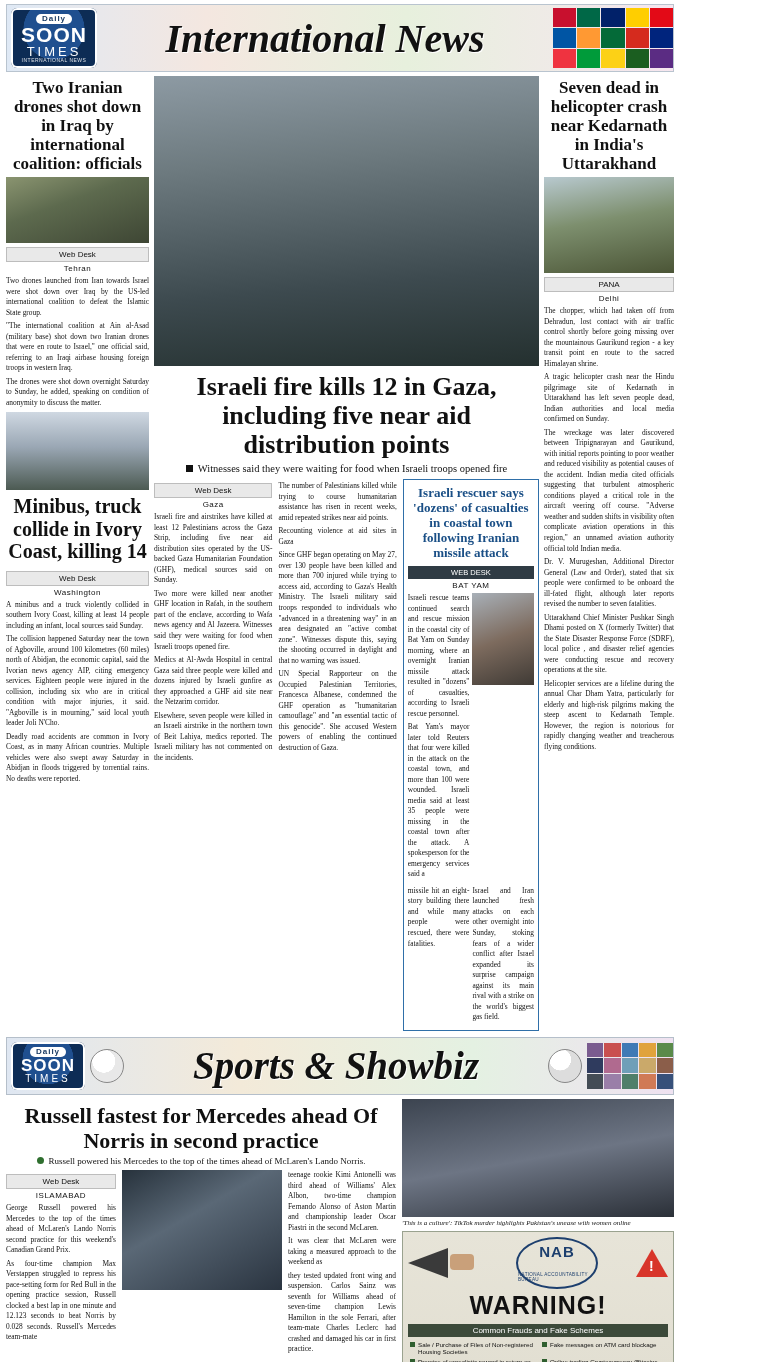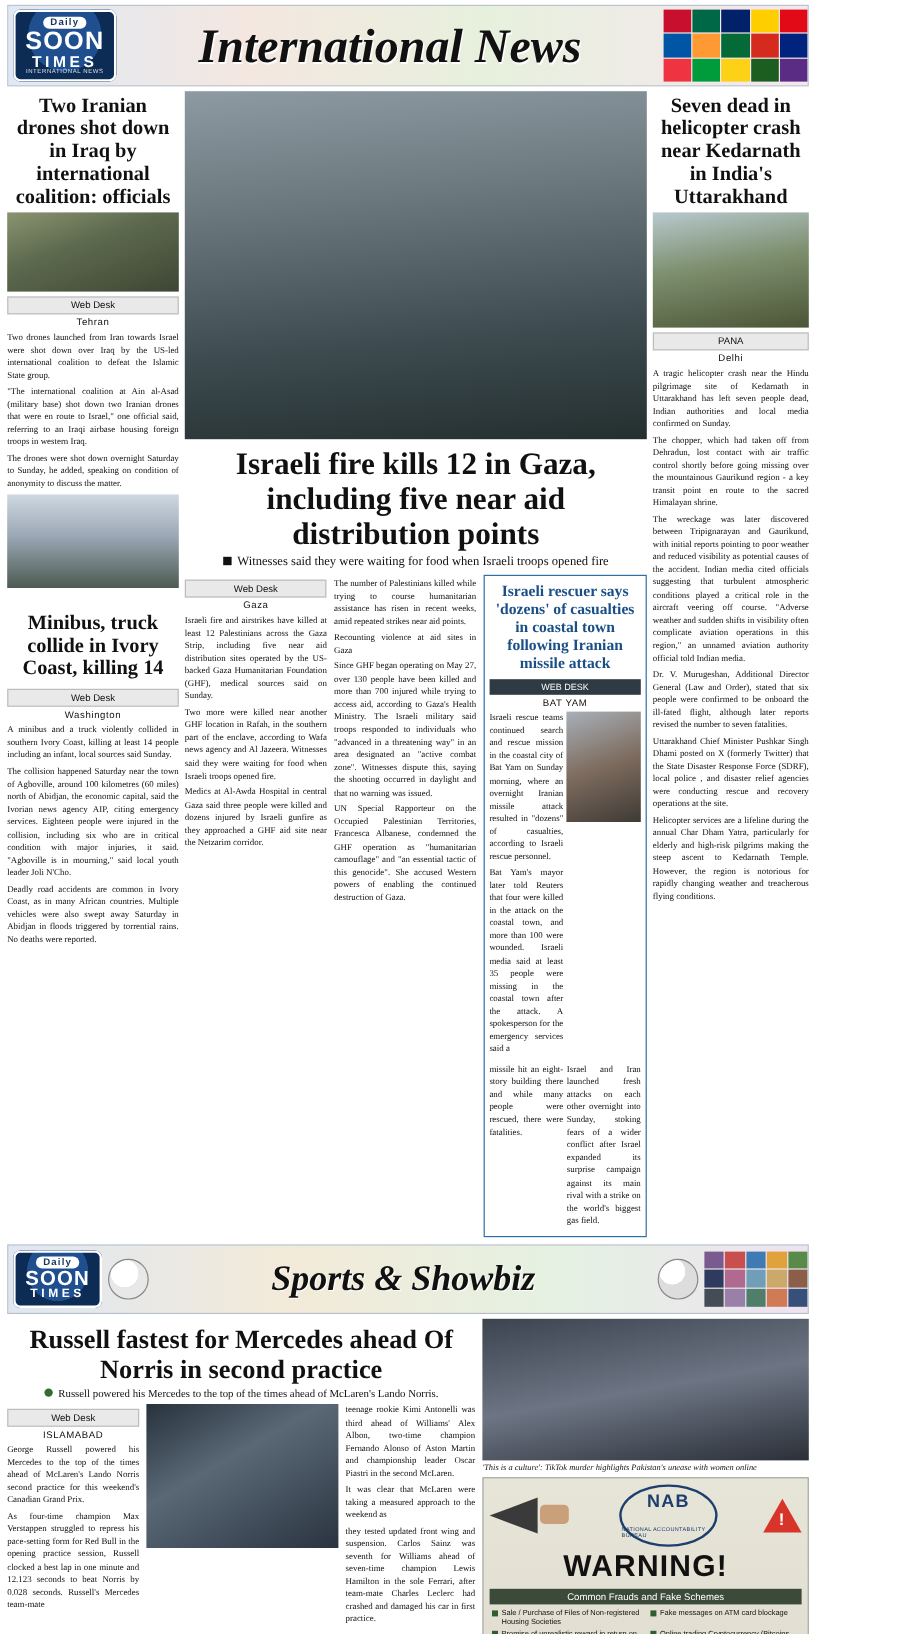--- a/index.html
+++ b/index.html
@@ -22,21 +22,21 @@
   .logo-badge {
     width:86px; height:60px; margin-left:4px; flex:0 0 auto;
     background:radial-gradient(circle at 50% 35%, #1f4f8f 0 52%, #0d2c55 53% 100%);
     border-radius:6px; color:#fff; display:flex; flex-direction:column;
     align-items:center; justify-content:center; line-height:1;
     box-shadow:0 0 0 2px #fff inset;
   }
   .logo-badge .daily { font-size:8px; letter-spacing:1px; background:#fff; color:#12355f;
      padding:1px 6px; border-radius:6px; font-family:"Liberation Sans",sans-serif; font-weight:bold;}
   .logo-badge .soon { font-size:21px; font-weight:bold; font-family:"Liberation Sans",sans-serif; letter-spacing:1px;}
-  .logo-badge .times { font-size:13px; font-weight:bold; font-family:"Liberation Sans",sans-serif; letter-spacing:3px;}
+  .logo-badge .times { font-size:13px; font-weight:normal; font-family:"Liberation Sans",sans-serif; letter-spacing:3px;}
   .logo-badge .slug { font-size:5px; letter-spacing:.5px; opacity:.85; font-family:"Liberation Sans",sans-serif;}
   .masthead-title {
     flex:1; text-align:center; font-size:40px; font-weight:bold;
     font-family:"Liberation Serif", serif; font-style:italic;
     color:#111; text-shadow:1px 1px 0 #fff;
   }
   .flags { width:120px; height:60px; flex:0 0 auto; display:grid;
     grid-template-columns:repeat(5,1fr); grid-template-rows:repeat(3,1fr); gap:1px; }
   .flags i { display:block; }
 
@@ -76,21 +76,21 @@
   .byline-dark { background:#2f3b44; color:#fff; text-align:center; font-size:7.5px;
      font-family:"Liberation Sans",sans-serif; padding:2px 0; }
   .mini-grid { display:grid; grid-template-columns:1fr 1fr; gap:3px; }
 
   
   .sports-banner {
     margin-top:6px; height:58px; display:flex; align-items:center;
     background:linear-gradient(90deg,#dfe7f2 0%,#f3ead9 35%,#e4f1e2 70%,#efe2f1 100%);
     border:1px solid #b5bfca; position:relative; overflow:hidden;
   }
-  .sports-title { flex:1; text-align:center; font-size:30px; font-weight:bold; font-style:italic;
+  .sports-title { flex:1; text-align:center; font-size:39px; font-weight:bold; font-style:italic;
     font-family:"Liberation Serif",serif; text-shadow:1px 1px 0 #fff; }
   .ball { width:34px; height:34px; border-radius:50%; background:
      radial-gradient(circle at 35% 30%, #fff 0 35%, #ddd 36% 100%); border:1px solid #888; margin:0 5px; }
   .ball.soccer { background:radial-gradient(circle at 40% 35%,#fff 0 40%, #e8e8e8 41% 100%); }
 
   .sports-grid { display:grid; grid-template-columns:1fr 272px; gap:6px; margin-top:4px; }
   .f1-head { font-size:22px; font-weight:bold; text-align:center; line-height:1.15; margin:4px 0 3px; }
   .bullet-line { font-size:9px; text-align:center; margin:0 0 4px; }
   .bullet-line .dot { display:inline-block; width:7px; height:7px; border-radius:50%; background:#2f6f2f; margin-right:5px; }
   .f1-cols { display:grid; grid-template-columns:110px 160px 1fr; gap:6px; }
@@ -171,21 +171,21 @@
       <div class="hl-left">Two Iranian drones shot down in Iraq by international coalition: officials</div>
       <div class="photo p1"></div>
       <div class="byline">Web Desk</div>
       <div class="dateline">Tehran</div>
       <div class="body-txt">
         <p>Two drones launched from Iran towards Israel were shot down over Iraq by the US-led international coalition to defeat the Islamic State group.</p>
         <p>"The international coalition at Ain al-Asad (military base) shot down two Iranian drones that were en route to Israel," one official said, referring to an Iraqi airbase housing foreign troops in western Iraq.</p>
         <p>The drones were shot down overnight Saturday to Sunday, he added, speaking on condition of anonymity to discuss the matter.</p>
       </div>
       <div class="photo p2" style="margin-top:4px"></div>
-      <div class="hl-left" style="font-size:17px;margin-top:17px">Minibus, truck collide in Ivory Coast, killing 14</div>
+      <div class="hl-left" style="font-size:20px;margin-top:3px">Minibus, truck collide in Ivory Coast, killing 14</div>
       <div class="byline">Web Desk</div>
       <div class="dateline">Washington</div>
       <div class="body-txt">
         <p>A minibus and a truck violently collided in southern Ivory Coast, killing at least 14 people including an infant, local sources said Sunday.</p>
         <p>The collision happened Saturday near the town of Agboville, around 100 kilometres (60 miles) north of Abidjan, the economic capital, said the Ivorian news agency AIP, citing emergency services. Eighteen people were injured in the collision, including six who are in critical condition with major injuries, it said. "Agboville is in mourning," said local youth leader Joli N'Cho.</p>
         <p>Deadly road accidents are common in Ivory Coast, as in many African countries. Multiple vehicles were also swept away Saturday in Abidjan in floods triggered by torrential rains. No deaths were reported.</p>
       </div>
     </div>
 
     <div class="col">
@@ -193,20 +193,21 @@
       <div class="lead-head">Israeli fire kills 12 in Gaza, including five near aid distribution points</div>
       <div class="sub-head"><span class="sq"></span><span>Witnesses said they were waiting for food when Israeli troops opened fire</span></div>
       <div class="two-col">
         <div>
           <div class="byline">Web Desk</div>
           <div class="dateline">Gaza</div>
           <div class="body-txt">
             <p>Israeli fire and airstrikes have killed at least 12 Palestinians across the Gaza Strip, including five near aid distribution sites operated by the US-backed Gaza Humanitarian Foundation (GHF), medical sources said on Sunday.</p>
             <p>Two more were killed near another GHF location in Rafah, in the southern part of the enclave, according to Wafa news agency and Al Jazeera. Witnesses said they were waiting for food when Israeli troops opened fire.</p>
             <p>Medics at Al-Awda Hospital in central Gaza said three people were killed and dozens injured by Israeli gunfire as they approached a GHF aid site near the Netzarim corridor.</p>
+            <p>Elsewhere, seven people were killed in an Israeli airstrike in the northern town of Beit Lahiya, medics reported. The Israeli military has not commented on the incidents.</p>
           </div>
         </div>
         <div>
           <div class="body-txt" style="margin-top:2px">
             <p>The number of Palestinians killed while trying to course humanitarian assistance has risen in recent weeks, amid repeated strikes near aid points.</p>
             <p>Recounting violence at aid sites in Gaza</p>
             <p>Since GHF began operating on May 27, over 130 people have been killed and more than 700 injured while trying to access aid, according to Gaza's Health Ministry. The Israeli military said troops responded to individuals who "advanced in a threatening way" in an area designated an "active combat zone". Witnesses dispute this, saying the shooting occurred in daylight and that no warning was issued.</p>
             <p>UN Special Rapporteur on the Occupied Palestinian Territories, Francesca Albanese, condemned the GHF operation as "humanitarian camouflage" and "an essential tactic of this genocide". She accused Western powers of enabling the continued destruction of Gaza.</p>
           </div>
         </div>
@@ -234,22 +235,22 @@
         </div>
       </div>
     </div>
 
     <div class="col">
       <div class="hl-left">Seven dead in helicopter crash near Kedarnath in India's Uttarakhand</div>
       <div class="photo p3"></div>
       <div class="byline">PANA</div>
       <div class="dateline">Delhi</div>
       <div class="body-txt">
+        <p>The chopper, which had taken off from Dehradun, lost contact with air traffic control shortly before going missing over the mountainous Gaurikund region - a key transit point en route to the sacred Himalayan shrine.</p>
         <p>A tragic helicopter crash near the Hindu pilgrimage site of Kedarnath in Uttarakhand has left seven people dead, Indian authorities and local media confirmed on Sunday.</p>
-        <p>The chopper, which had taken off from Dehradun, lost contact with air traffic control shortly before going missing over the mountainous Gaurikund region - a key transit point en route to the sacred Himalayan shrine.</p>
         <p>The wreckage was later discovered between Tripignarayan and Gaurikund, with initial reports pointing to poor weather and reduced visibility as potential causes of the accident. Indian media cited officials suggesting that turbulent atmospheric conditions played a critical role in the aircraft veering off course. "Adverse weather and sudden shifts in visibility often complicate aviation operations in this region," an unnamed aviation authority official told Indian media.</p>
         <p>Dr. V. Murugeshan, Additional Director General (Law and Order), stated that six people were confirmed to be onboard the ill-fated flight, although later reports revised the number to seven fatalities.</p>
         <p>Uttarakhand Chief Minister Pushkar Singh Dhami posted on X (formerly Twitter) that the State Disaster Response Force (SDRF), local police , and disaster relief agencies were conducting rescue and recovery operations at the site.</p>
         <p>Helicopter services are a lifeline during the annual Char Dham Yatra, particularly for elderly and high-risk pilgrims making the steep ascent to Kedarnath Temple. However, the region is notorious for rapidly changing weather and treacherous flying conditions.</p>
       </div>
     </div>
   </div>
 
   <div class="sports-banner">
     <div class="logo-badge" style="height:48px;width:74px">

